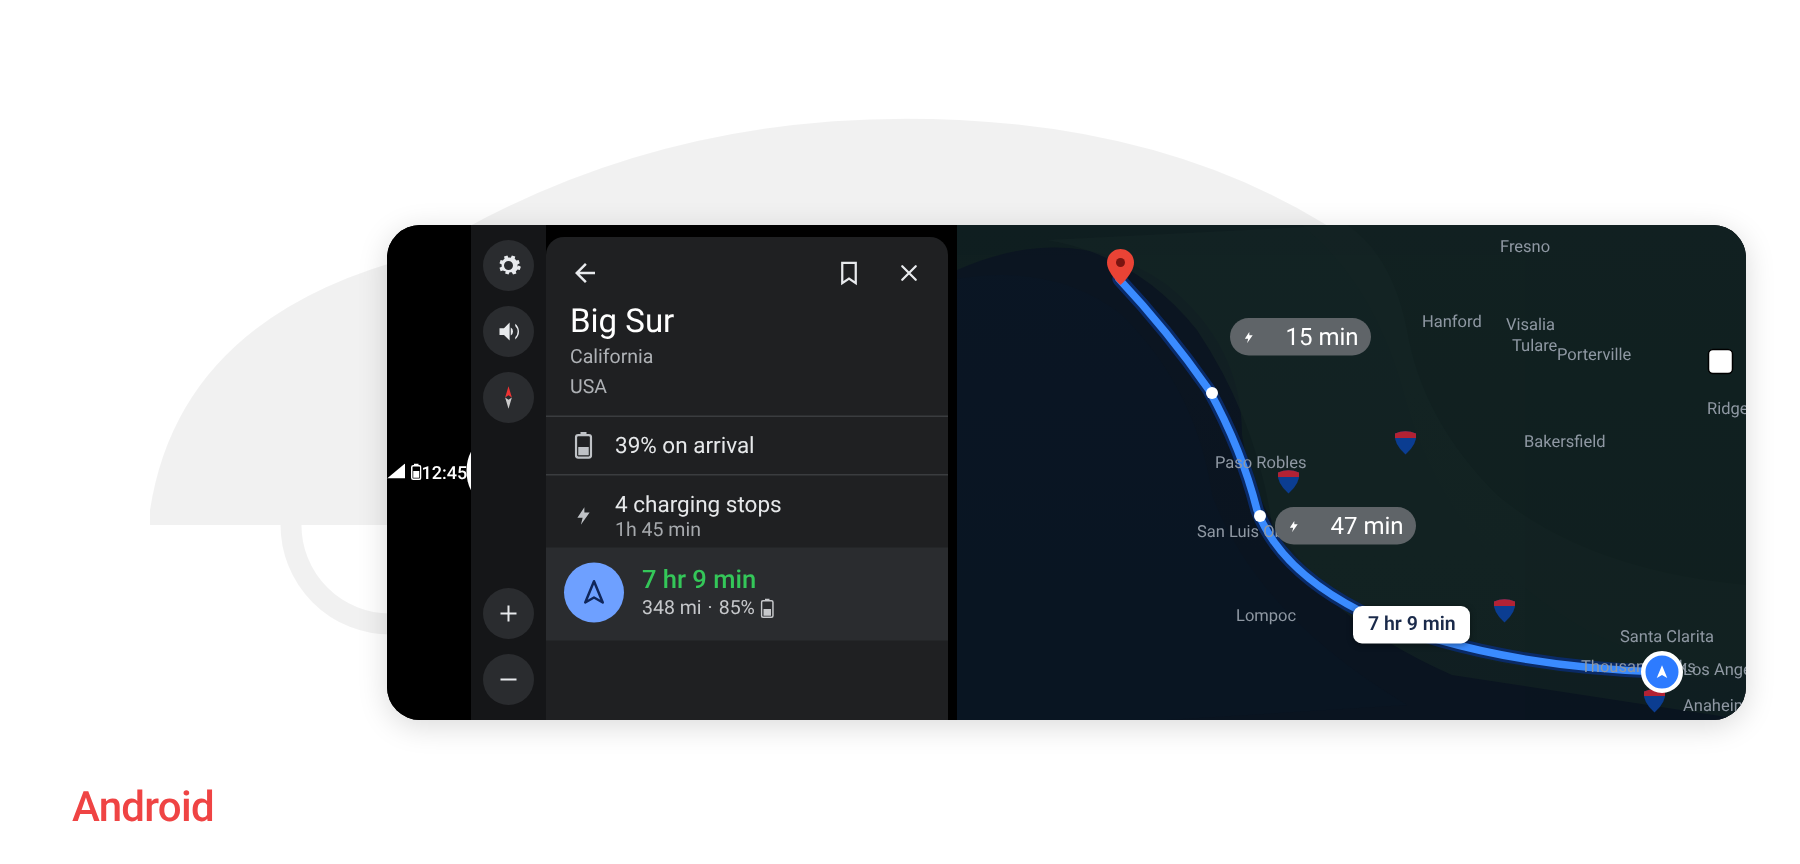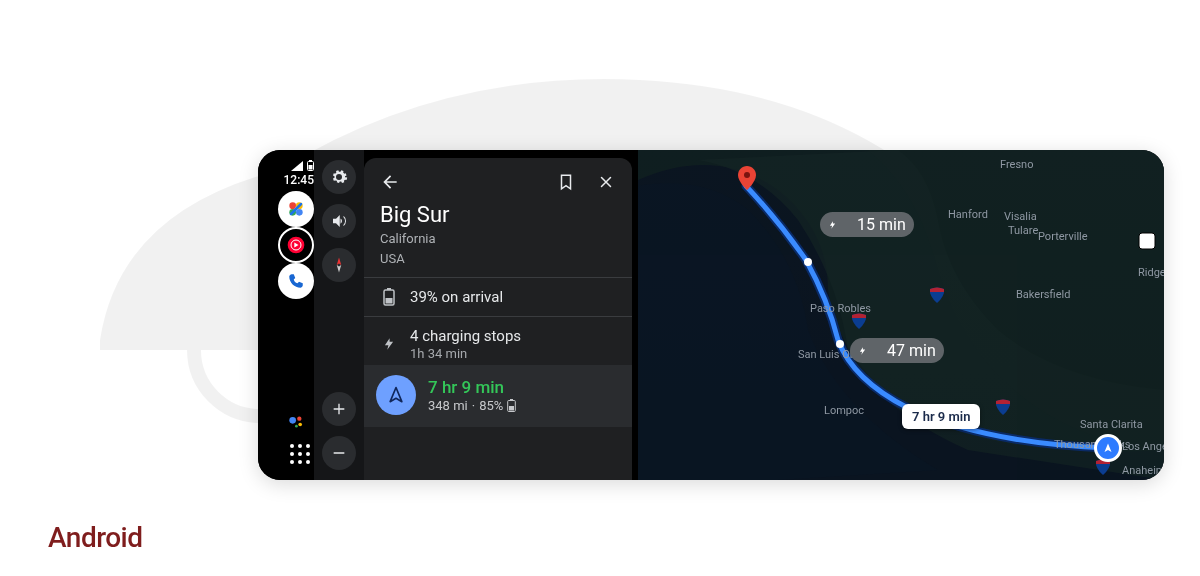--- a/index.html
+++ b/index.html
@@ -1,24 +1,24 @@
 <!DOCTYPE html>
 <html><head>
 <meta charset="utf-8">
 <style>
   * { box-sizing: border-box; margin: 0; padding: 0; }
   html, body { width: 1200px; height: 576px; background: #ffffff; font-family: -apple-system, BlinkMacSystemFont, "Segoe UI", Roboto, Arial, sans-serif; overflow: hidden; }
   .canvas { position: relative; width: 1200px; height: 576px; }
   
   .car-bg { position: absolute; top: 10px; left: 20px; width: 1160px; height: 430px; opacity: 0.05; }
-  .brand { position: absolute; left: 48px; bottom: 22px; font-size: 28px; font-weight: 500; letter-spacing: -0.5px; color: #7f1d1d; }
+  .brand { position: absolute; left: 48px; bottom: 22px; font-size: 28px; font-weight: 500; letter-spacing: -0.5px; color: #ef4444; }
   
   .device { position: absolute; left: 258px; top: 150px; width: 906px; height: 330px; background: #000; border-radius: 22px; overflow: hidden; box-shadow: 0 4px 20px rgba(0,0,0,0.15); }
   
-  .rail { position: absolute; left: 0; top: 0; width: 56px; height: 100%; background: #000; display: flex; flex-direction: column; align-items: flex-end; padding: 10px 0 12px; gap: 0; }
+  .rail { position: absolute; left: 0; top: 0; width: 56px; height: 100%; background: #000; display: flex; align-items: center; padding: 10px 0 12px; gap: 0; }
   .status-row { display: flex; gap: 4px; align-items: center; color: #fff; }
   .clock { color: #fff; font-size: 12px; font-weight: 500; margin-top: 2px; }
   .rail-icon { width: 36px; height: 36px; border-radius: 50%; display: flex; align-items: center; justify-content: center; cursor: pointer; }
   .rail-icon.white { background: #fff; }
   .rail-icon.outline { background: #000; border: 2px solid #fff; }
   .rail-spacer { flex: 1; }
   .grid-dots { width: 28px; height: 28px; display: grid; grid-template-columns: repeat(3,1fr); grid-template-rows: repeat(3,1fr); gap: 3px; padding: 3px; justify-items: center; align-items: center; cursor: pointer; }
   .grid-dots span { width: 4px; height: 4px; background: #fff; border-radius: 50%; }
   
   .toolcol { position: absolute; left: 56px; top: 0; width: 50px; height: 100%; background: #151618; display: flex; flex-direction: column; align-items: center; padding: 10px 0; gap: 10px; }
@@ -189,21 +189,21 @@
       </div>
       <div class="hr"></div>
       <div class="row" style="padding-bottom:4px;">
         <div class="ic">
           <svg width="14" height="18" viewBox="0 0 24 24">
               <path d="M13 2 L5 14 H11 L9 22 L19 8 H13 Z" fill="#bfc2c6"></path>
             </svg>
         </div>
         <div>
           <div class="row-main">4 charging stops</div>
-          <div class="row-sub">1h 34 min</div>
+          <div class="row-sub">1h 45 min</div>
         </div>
       </div>
       <div class="summary">
         <div class="nav-chip">
           <svg width="20" height="20" viewBox="0 0 24 24">
               <path d="M12 3 L19 20 L12 16 L5 20 Z" fill="none" stroke="#10265a" stroke-width="2" stroke-linejoin="round"></path>
             </svg>
         </div>
         <div>
           <div class="eta">7 hr 9 min</div>

